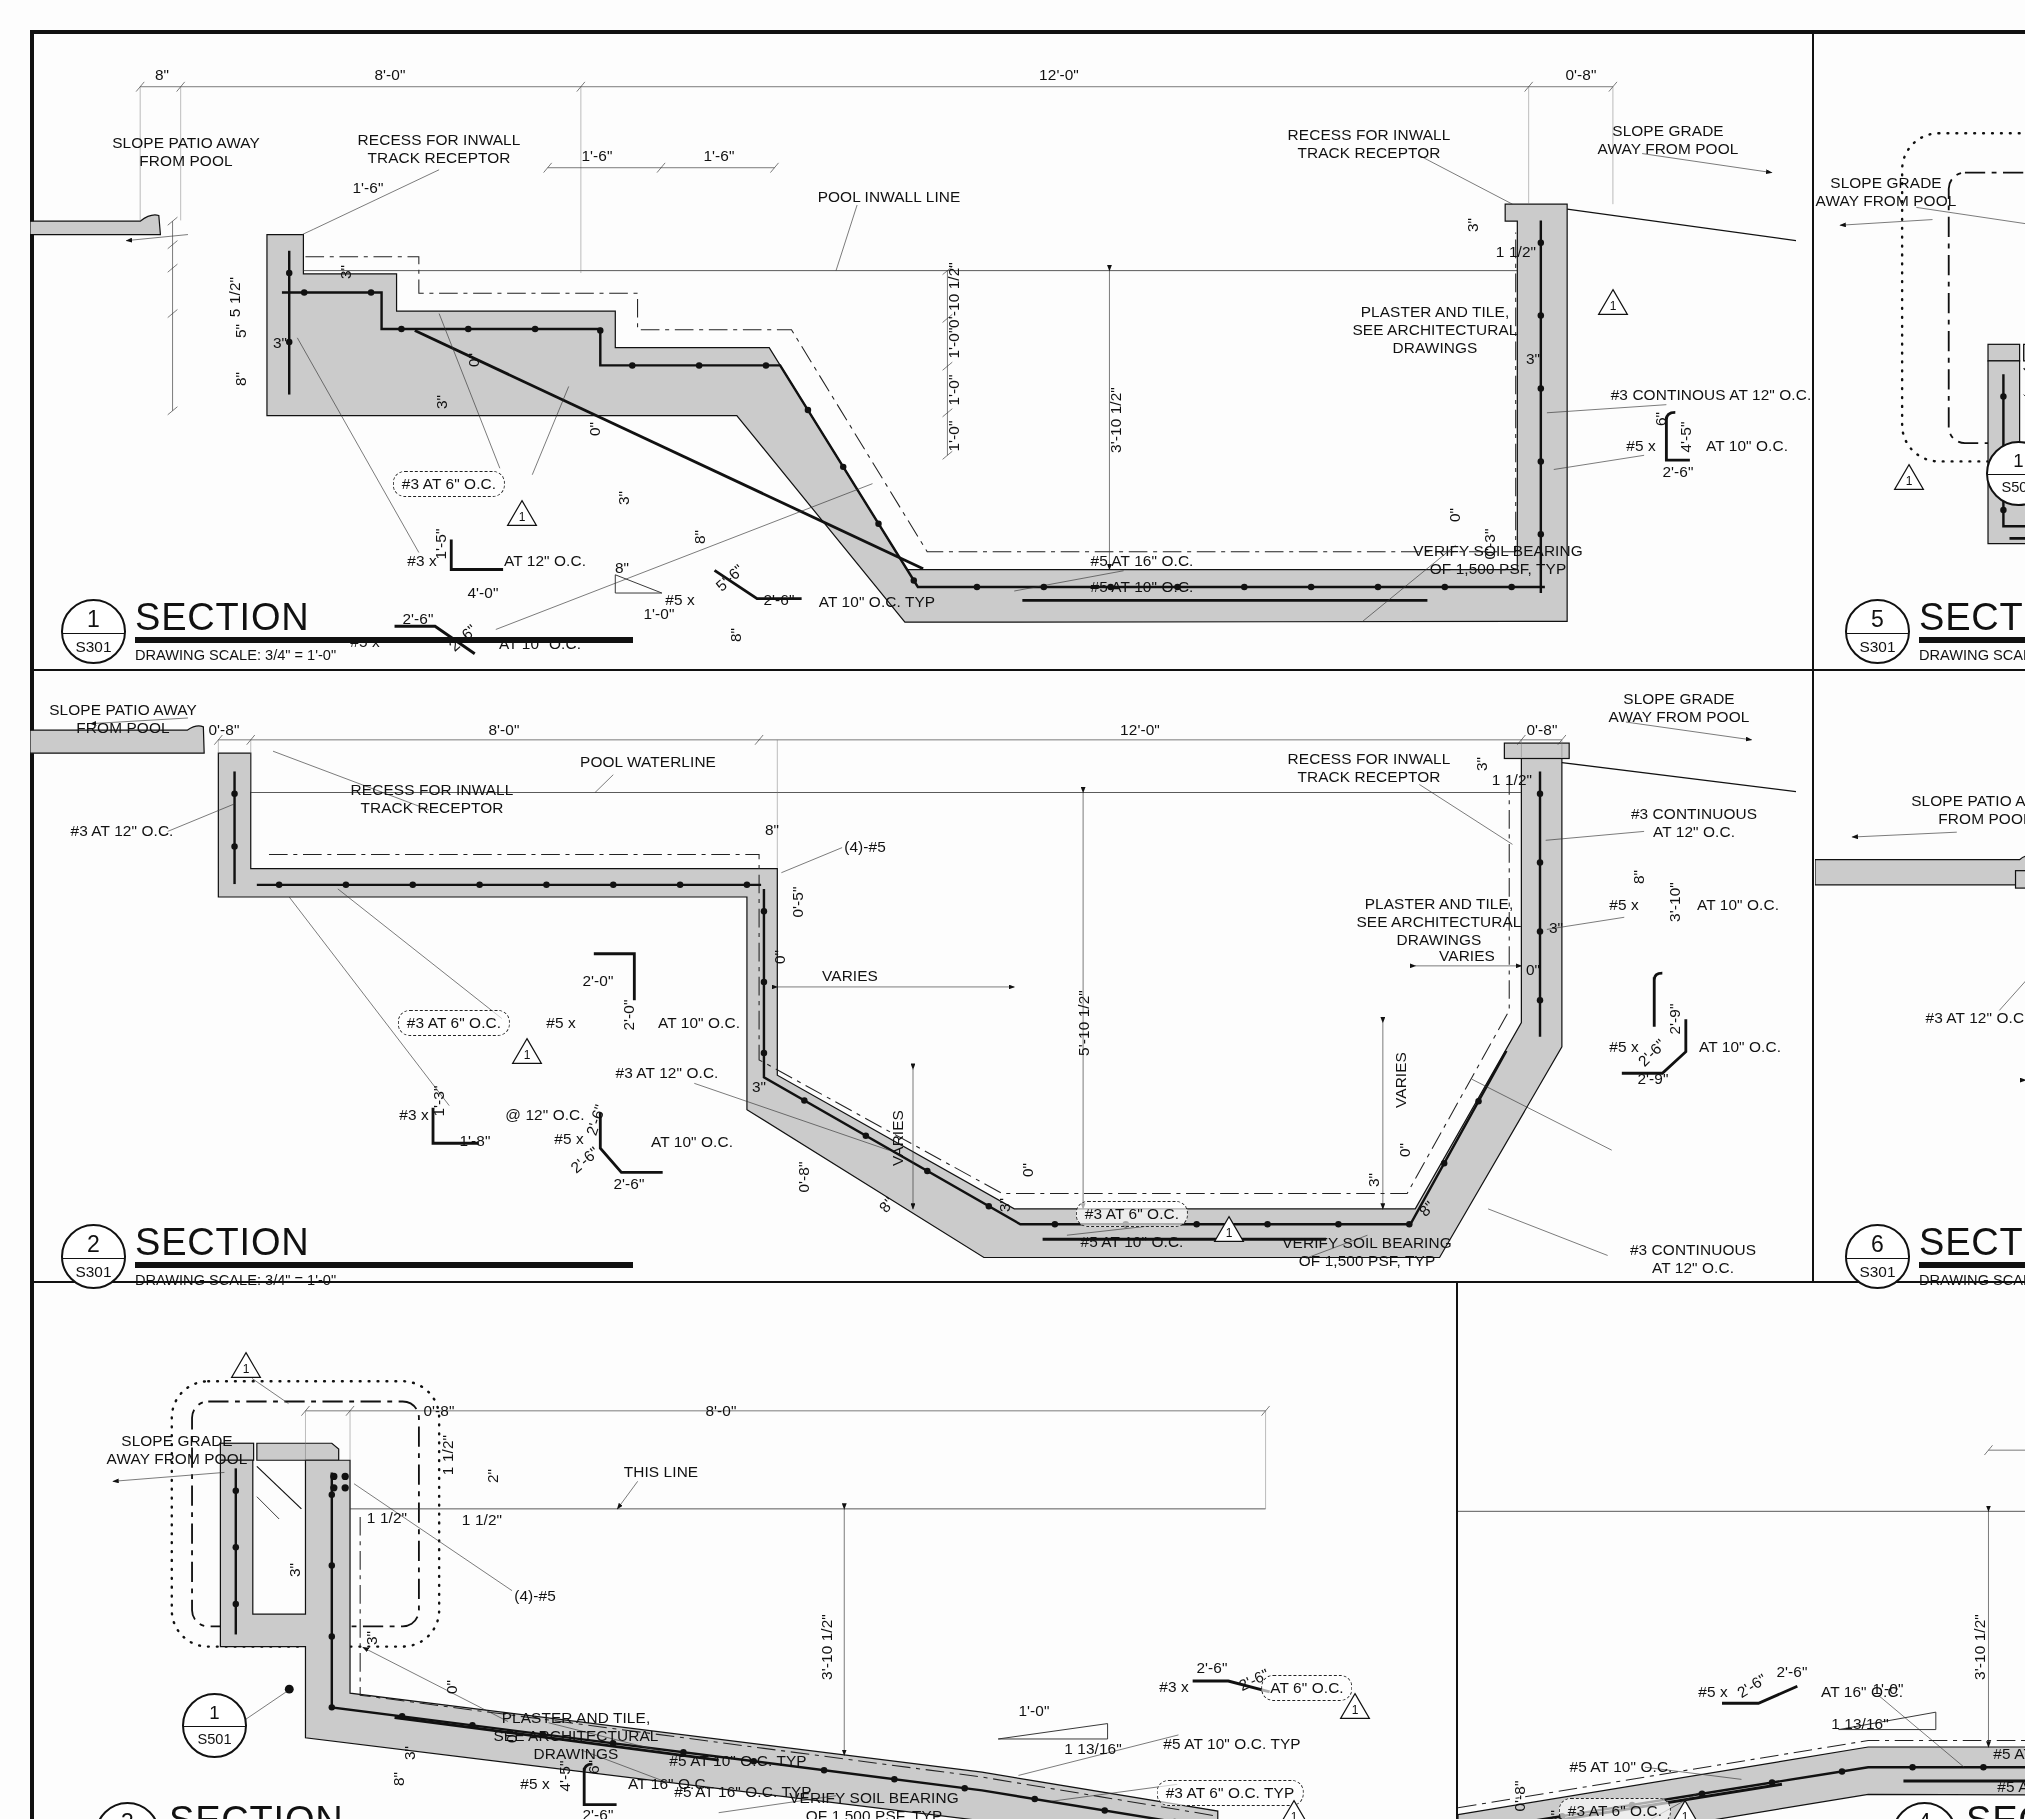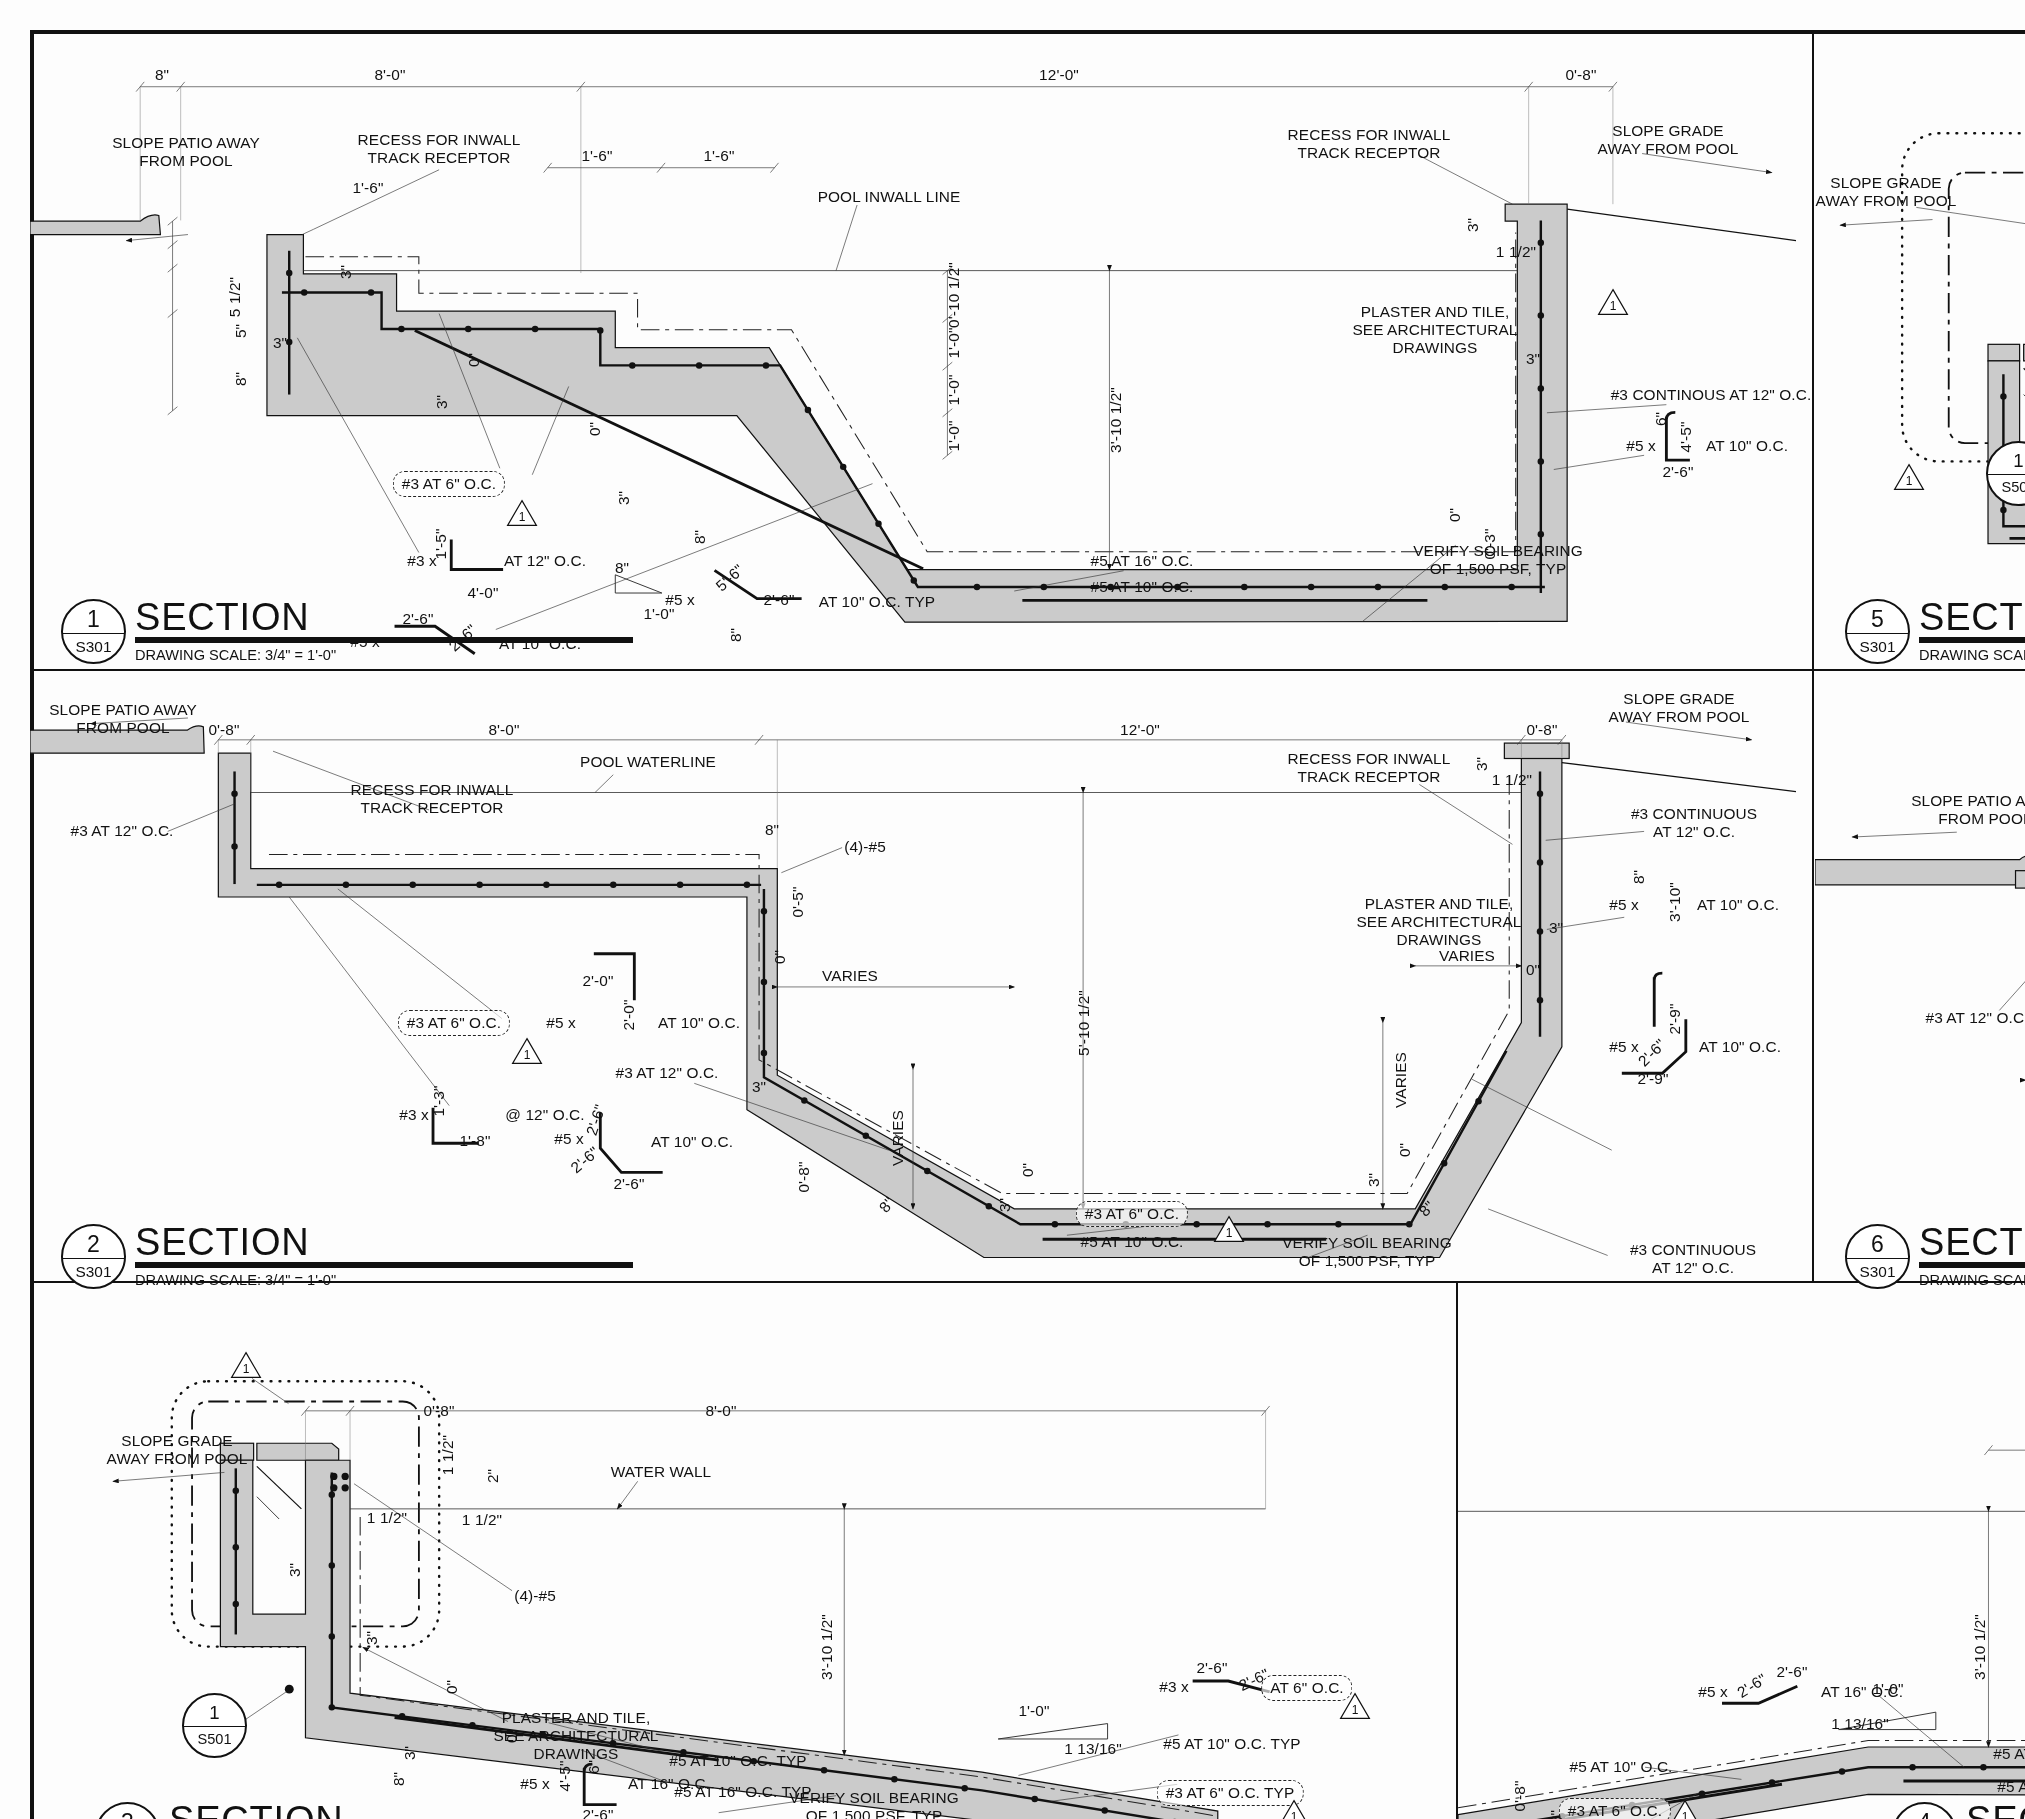--- a/index.html
+++ b/index.html
@@ -593,21 +593,21 @@
       </svg>
     <div class="ann">
         <div class="lbl" style="left: 147px; top: 168px; transform: translate(-50%, -50%) rotate(0deg);">SLOPE GRADE
 AWAY FROM POOL</div>
         <div class="lbl" style="left: 409px; top: 129px; transform: translate(-50%, -50%) rotate(0deg);">0'-8"</div>
         <div class="lbl" style="left: 691px; top: 129px; transform: translate(-50%, -50%) rotate(0deg);">8'-0"</div>
         <div class="lbl" style="left: 418px; top: 173px; transform: translate(-50%, -50%) rotate(-90deg);">1 1/2"</div>
         <div class="lbl" style="left: 463px; top: 194px; transform: translate(-50%, -50%) rotate(-90deg);">2"</div>
         <div class="lbl" style="left: 357px; top: 236px; transform: translate(-50%, -50%) rotate(0deg);">1 1/2"</div>
         <div class="lbl" style="left: 452px; top: 238px; transform: translate(-50%, -50%) rotate(0deg);">1 1/2"</div>
-        <div class="lbl" style="left: 631px; top: 190px; transform: translate(-50%, -50%) rotate(0deg);">WATER WALL</div>
+        <div class="lbl" style="left: 631px; top: 190px; transform: translate(-50%, -50%) rotate(0deg);">THIS LINE</div>
         <div class="lbl" style="left: 265px; top: 288px; transform: translate(-50%, -50%) rotate(-90deg);">3"</div>
         <div class="lbl" style="left: 342px; top: 356px; transform: translate(-50%, -50%) rotate(-90deg);">3"</div>
         <div class="lbl" style="left: 505px; top: 314px; transform: translate(-50%, -50%) rotate(0deg);">(4)-#5</div>
         <div class="lbl" style="left: 546px; top: 454px; transform: translate(-50%, -50%) rotate(0deg);">PLASTER AND TILE,
 SEE ARCHITECTURAL
 DRAWINGS</div>
         <div class="lbl" style="left: 708px; top: 479px; transform: translate(-50%, -50%) rotate(0deg);">#5 AT 10" O.C. TYP</div>
         <div class="lbl" style="left: 713px; top: 510px; transform: translate(-50%, -50%) rotate(0deg);">#5 AT 16" O.C. TYP</div>
         <div class="lbl" style="left: 422px; top: 405px; transform: translate(-50%, -50%) rotate(-90deg);">0"</div>
         <div class="lbl" style="left: 380px; top: 471px; transform: translate(-50%, -50%) rotate(-90deg);">3"</div>

